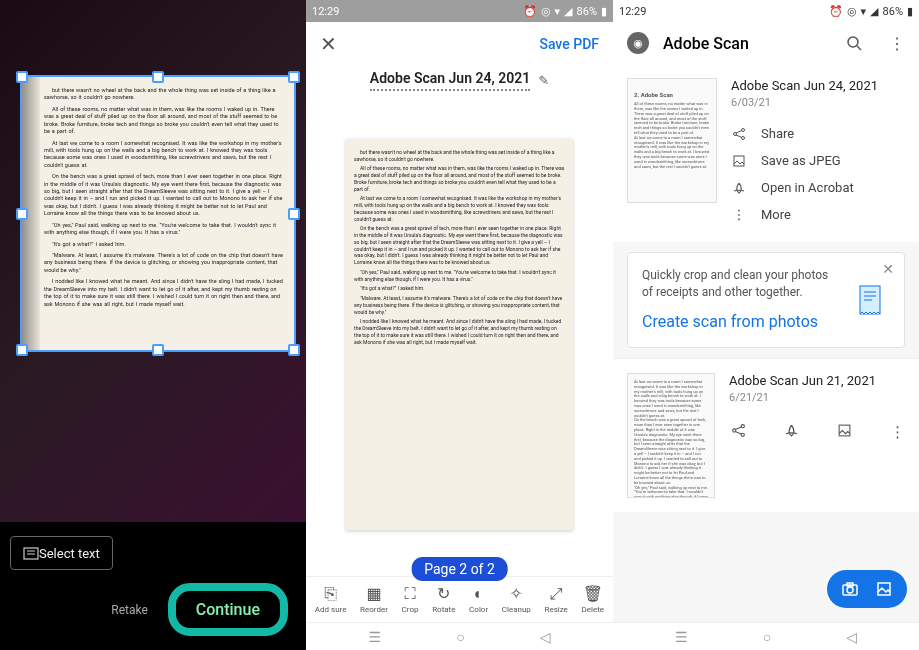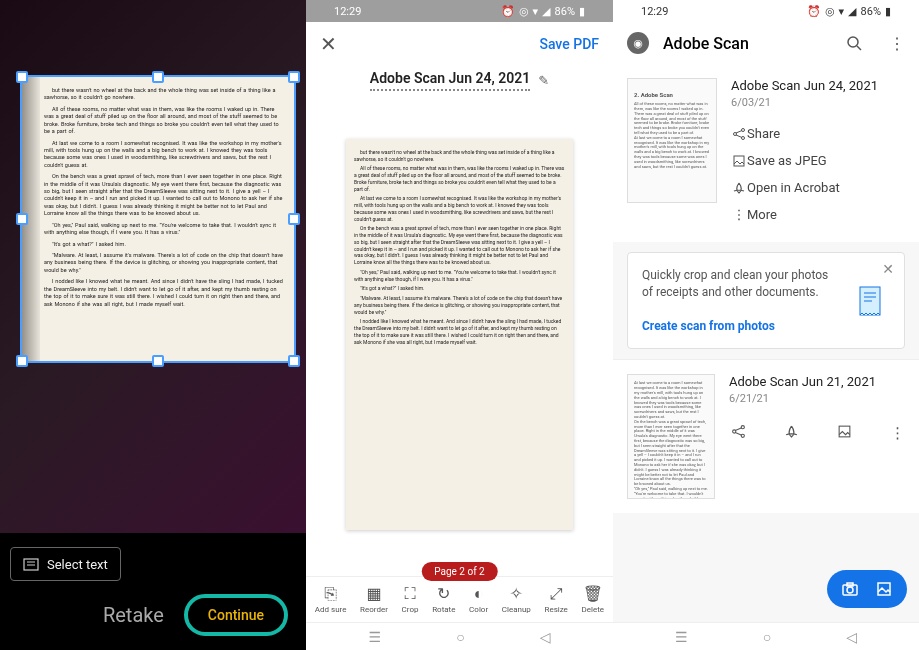--- a/index.html
+++ b/index.html
@@ -13,62 +13,62 @@
 .crop-area{flex:1;position:relative;display:flex;align-items:center;background:linear-gradient(135deg,#1a0a14 0%,#2a1a24 50%,#3a1030 100%)}
 .crop-box{position:absolute;left:20px;top:75px;right:10px;bottom:170px;border:2px solid #4a9eff}
 .handle{position:absolute;width:12px;height:12px;background:#fff;border:2px solid #4a9eff;border-radius:2px}
 .h-tl{top:-6px;left:-6px}.h-tr{top:-6px;right:-6px}.h-bl{bottom:-6px;left:-6px}.h-br{bottom:-6px;right:-6px}
 .h-tc{top:-6px;left:50%;margin-left:-6px}.h-bc{bottom:-6px;left:50%;margin-left:-6px}
 .h-ml{top:50%;left:-6px;margin-top:-6px}.h-mr{top:50%;right:-6px;margin-top:-6px}
 .book-page{position:absolute;inset:0;background:#f5f0e6;font-size:5.5px;line-height:1.35;color:#222;padding:10px 8px 10px 22px;overflow:hidden;word-spacing:0.5px;font-family:Georgia,serif}
 .book-page p{margin-bottom:4px;text-indent:8px}
 .spine{position:absolute;left:0;top:0;bottom:0;width:18px;background:linear-gradient(90deg,rgba(0,0,0,0.4),rgba(0,0,0,0.05))}
 .quick-actions{padding:8px 10px;color:#ccc;font-size:12px}
-.select-text-btn{display:inline-flex;align-items:center;gap:8px;padding:8px 12px;margin-top:6px;border:1px solid #666;border-radius:4px;color:#eee;font-size:13px}
+.select-text-btn{display:inline-flex;align-items:center;padding:8px 12px;margin-top:6px;border:1px solid #666;border-radius:4px;color:#eee;font-size:13px}
 .p1-bottom{display:flex;justify-content:flex-end;align-items:center;gap:20px;padding:5px 18px 14px}
-.retake{color:#aaa;font-size:20px}
-.continue-btn{padding:9px 20px;border:4px solid #14b8a6;border-radius:22px;color:#eab308;font-size:14px;font-weight:500}
-
-
-.status-bar{height:22px;display:flex;align-items:center;justify-content:space-between;padding:0 28px;font-size:11px;background:#9e9e9e;color:#fff}
+.retake{color:#aaa;font-size:12px}
+.continue-btn{padding:9px 20px;border:8px solid #14b8a6;border-radius:22px;color:#86efac;font-size:16px;font-weight:500}
+
+
+.status-bar{height:22px;display:flex;align-items:center;justify-content:space-between;padding:0 6px;font-size:11px;background:#9e9e9e;color:#fff}
 .status-icons{display:flex;gap:4px;align-items:center}
 .p2-header{display:flex;justify-content:space-between;align-items:center;padding:10px 14px}
 .close-x{font-size:20px;color:#555}
 .save-pdf{color:#1473e6;font-size:14px;font-weight:500}
 .title-row{display:flex;justify-content:center;align-items:center;gap:8px;padding:4px 0 2px}
 .doc-title{font-size:14px;font-weight:600;color:#222;border-bottom:2px dotted #888;padding-bottom:3px}
 .pencil{font-size:13px;color:#666}
 .preview-area{flex:1;display:flex;justify-content:center;align-items:center;padding:10px 40px;position:relative}
 .preview-page{width:100%;aspect-ratio:0.58;background:#f5f0e6;box-shadow:0 1px 4px rgba(0,0,0,0.2);font-size:5px;line-height:1.35;color:#222;padding:10px 8px;font-family:Georgia,serif;overflow:hidden}
 .preview-page p{margin-bottom:3px;text-indent:6px}
-.page-badge{position:absolute;bottom:-5px;left:50%;transform:translateX(-50%);background:#b91c1c;color:#fff;padding:4px 13px;border-radius:11px;font-size:10px}
+.page-badge{position:absolute;bottom:-5px;left:50%;transform:translateX(-50%);background:#1d4ed8;color:#fff;padding:4px 13px;border-radius:11px;font-size:14px}
 .toolbar{display:flex;justify-content:space-around;padding:6px 2px 8px;border-top:1px solid #eee}
 .tool{display:flex;flex-direction:column;align-items:center;gap:2px;color:#555}
 .tool-icon{font-size:16px;height:20px;display:flex;align-items:center}
 .tool-label{font-size:8px}
 .nav-bar{height:28px;display:flex;justify-content:center;align-items:center;gap:75px;background:#fff;border-top:1px solid #eee}
 .nav-btn{color:#999;font-size:14px}
 
 
 .p3-status{background:#fff;color:#333}
 .p3-appbar{display:flex;align-items:center;gap:14px;padding:10px 14px;background:#fff}
 .app-logo{width:22px;height:22px;border-radius:50%;background:#666;display:flex;align-items:center;justify-content:center;color:#fff;font-size:11px}
 .app-name{font-size:16px;font-weight:500;flex:1}
 .p3-content{flex:1;overflow:auto;background:#f7f7f7}
 .doc-item{display:flex;gap:14px;padding:14px;align-items:flex-start;background:#fff}
 .doc-thumb{width:90px;height:125px;background:#fafafa;border:1px solid #ddd;font-size:4px;line-height:1.2;padding:6px;font-family:Georgia,serif;color:#555;overflow:hidden}
 .doc-meta{flex:1;display:flex;flex-direction:column;gap:3px}
 .doc-name{font-size:13px;color:#222}
 .doc-date{font-size:11px;color:#888}
 .action-list{margin-top:8px}
-.action{display:flex;align-items:center;padding:6px 0;color:#444;font-size:13px}
+.action{display:flex;align-items:center;gap:14px;padding:6px 0;color:#444;font-size:13px}
 .action-icon{width:16px;display:flex;justify-content:center}
 .tip-card{margin:10px 14px;background:#fff;border:1px solid #e0e0e0;border-radius:4px;padding:14px;position:relative;display:flex;gap:12px}
 .tip-text{flex:1;font-size:12px;color:#555;line-height:1.4}
-.tip-link{color:#1473e6;font-size:12px;font-weight:700;margin-top:17px;display:block}
+.tip-link{color:#1473e6;font-size:16px;font-weight:400;margin-top:10px;display:block}
 .tip-x{position:absolute;top:8px;right:10px;color:#888;font-size:14px}
 .tip-icon{width:40px;height:40px;align-self:center}
 .doc-item-2{background:#fff;margin:0;border-top:1px solid #eee}
 .doc-actions-row{display:flex;gap:38px;margin-top:16px;padding-left:2px}
 .doc-action-icon{color:#555;font-size:15px}
 .fab{position:absolute;bottom:42px;right:12px;display:flex;background:#1473e6;border-radius:24px;padding:10px 14px;gap:16px;color:#fff}
 .fab span{font-size:16px}
 svg{display:block}
 </style>
 </head>
@@ -256,21 +256,21 @@
           <div class="action">
               <span class="action-icon">⋮</span>
               <span>More</span>
             </div>
         </div>
       </div>
     </div>
     <div class="tip-card">
       <span class="tip-x">✕</span>
       <div class="tip-text">
-        <span>Quickly crop and clean your photos of receipts and other documents.</span>
+        <span>Quickly crop and clean your photos of receipts and other together.</span>
         <span class="tip-link">Create scan from photos</span>
       </div>
       <span class="tip-icon">
         <svg width="40" height="40" viewBox="0 0 40 40">
             <rect x="10" y="6" width="20" height="28" fill="#d4f0ff" stroke="#1473e6"></rect>
             <polyline points="10,34 12,32 14,34 16,32 18,34 20,32 22,34 24,32 26,34 28,32 30,34" fill="#d4f0ff" stroke="#1473e6"></polyline>
             <line x1="14" y1="12" x2="26" y2="12" stroke="#1473e6"></line>
             <line x1="14" y1="16" x2="26" y2="16" stroke="#1473e6"></line>
             <line x1="14" y1="20" x2="22" y2="20" stroke="#1473e6"></line>
           </svg>

